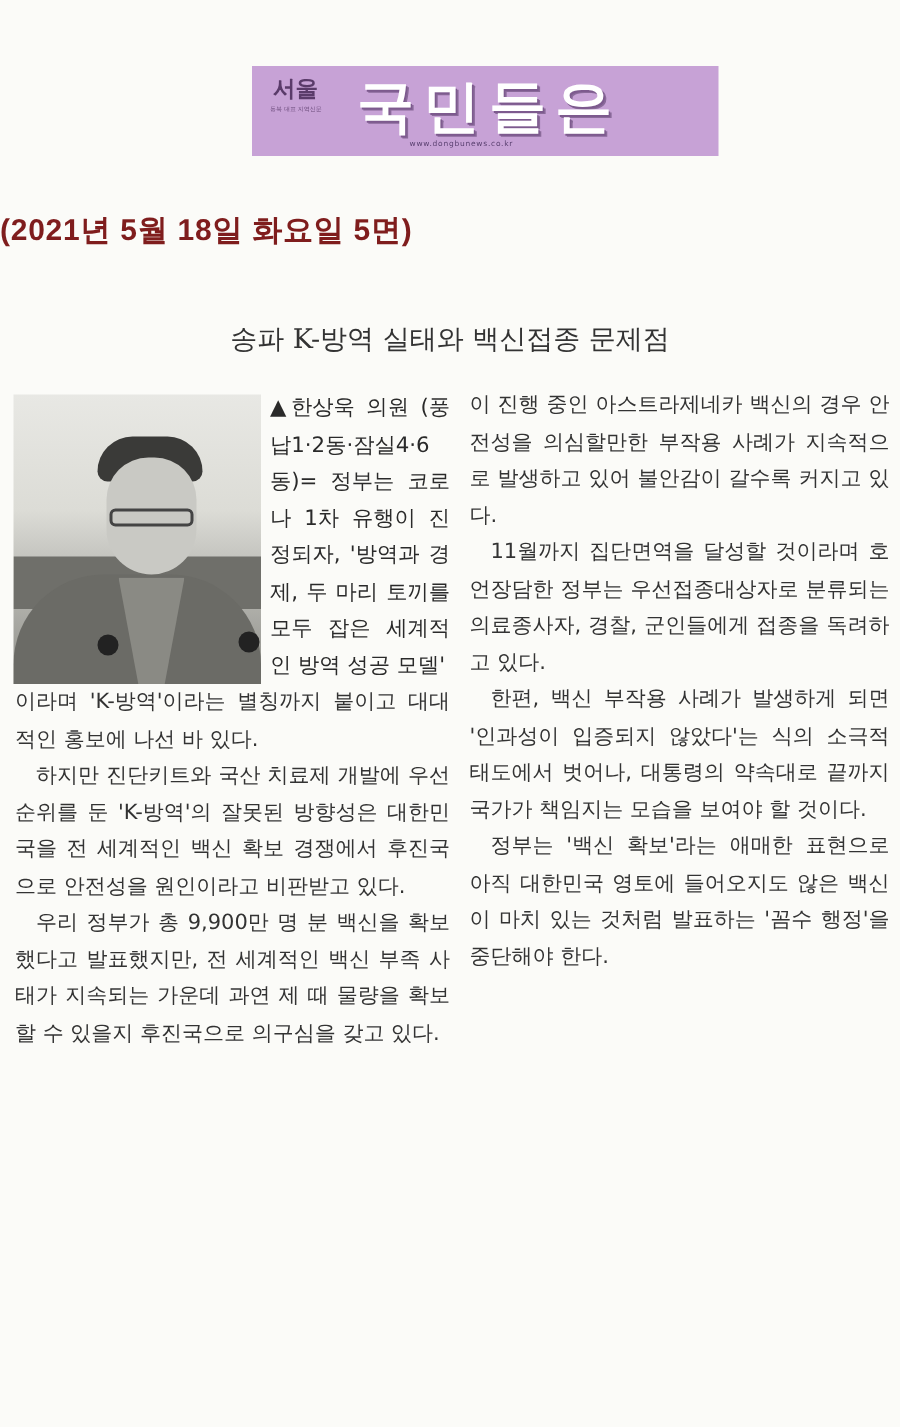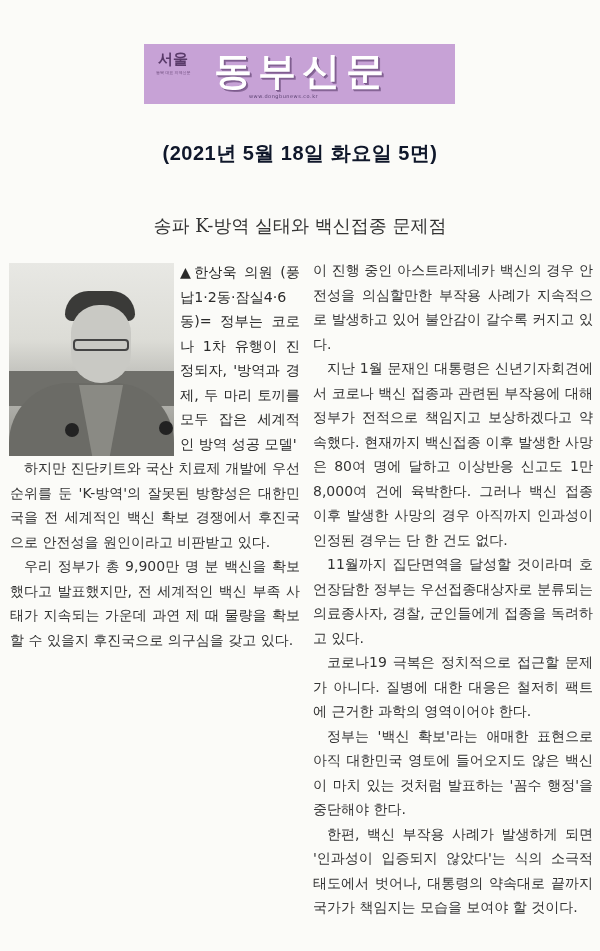--- a/index.html
+++ b/index.html
@@ -4,42 +4,42 @@
 <style>
   html, body { margin: 0; padding: 0; }
   body {
     width: 600px; height: 951px; overflow: hidden;
     background: #fbfbf8;
     font-family: "DejaVu Sans", "Liberation Sans", sans-serif;
     color: #2a2a2a;
     position: relative;
   }
   .masthead {
-    position: absolute; left: 144px; top: 44px; width: 311px; height: 60px;
+    position: absolute; left: 168px; top: 44px; width: 311px; height: 60px;
     background: #c7a2d6;
   }
   .mast-seoul {
     position: absolute; left: 14px; top: 6px; font-size: 15px; font-weight: bold;
     color: #5a3b6a;
   }
   .mast-seoul-sub {
     position: absolute; left: 12px; top: 26px; font-size: 4px; color: #6a4a7a; letter-spacing: 0;
   }
   .mast-title {
     position: absolute; left: 70px; top: 2px; font-size: 38px; font-weight: bold;
     color: #ffffff; letter-spacing: 6px;
     text-shadow: 1px 1px 0 #7d5a8e, 2px 2px 0 #8a6a9a;
     font-family: "DejaVu Serif", "Liberation Serif", serif;
   }
   .mast-url {
     position: absolute; left: 105px; top: 49px; font-size: 5px; color: #5a4070; letter-spacing: 0.5px;
   }
   .dateline {
-    position: absolute; left: 0; width: 600px; top: 140px; text-align: center;
-    font-size: 20px; font-weight: bold; color: #0f172a; letter-spacing: 0.5px;
+    position: absolute; left: 0; width: 600px; top: 140px; text-align: left;
+    font-size: 20px; font-weight: bold; color: #7f1d1d; letter-spacing: 0.5px;
     font-family: "Liberation Sans", "DejaVu Sans", sans-serif;
   }
   .headline {
     position: absolute; left: 0; width: 600px; top: 214px; text-align: center;
     font-size: 18px; color: #333;
     font-family: "DejaVu Serif", "Liberation Serif", serif;
   }
   .photo {
     position: absolute; left: 9px; top: 263px; width: 165px; height: 193px;
     background: linear-gradient(180deg, #e8e8e4 0%, #dcdcd6 40%, #bfbfba 60%, #8e8e88 100%);
@@ -66,21 +66,21 @@
   .side .byline { font-weight: normal; }
   .left-col { left: 10px; top: 456px; width: 290px; }
   .right-col { left: 313px; top: 258px; width: 280px; }
 </style>
 </head>
 <body>
 
 <div class="masthead">
   <span class="mast-seoul">서울</span>
   <span class="mast-seoul-sub">동북 대표 지역신문</span>
-  <span class="mast-title">동부신문</span>
+  <span class="mast-title">국민들은</span>
   <span class="mast-url">www.dongbunews.co.kr</span>
 </div>
 
 <div class="dateline">(2021년 5월 18일 화요일 5면)</div>
 
 <div class="headline">송파 K-방역 실태와 백신접종 문제점</div>
 
 <div class="photo">
   <div class="bg-dark"></div>
   <div class="body"></div>
@@ -92,24 +92,23 @@
   <div class="mic2"></div>
 </div>
 
 <div class="side">
   <span class="byline">▲한상욱 의원</span>
   <span class="byline">(풍납1·2동·잠실4·6동)=</span>
   <span>정부는 코로나 1차 유행이 진정되자, '방역과 경제, 두 마리 토끼를 모두 잡은 세계적인 방역 성공 모델'</span>
 </div>
 
 <div class="col left-col">
+  <p class="noindent">이라며 'K-방역'이라는 별칭까지 붙이고 대대적인 홍보에 나선 바 있다.</p>
   <p>하지만 진단키트와 국산 치료제 개발에 우선 순위를 둔 'K-방역'의 잘못된 방향성은 대한민국을 전 세계적인 백신 확보 경쟁에서 후진국으로 안전성을 원인이라고 비판받고 있다.</p>
   <p>우리 정부가 총 9,900만 명 분 백신을 확보했다고 발표했지만, 전 세계적인 백신 부족 사태가 지속되는 가운데 과연 제 때 물량을 확보할 수 있을지 후진국으로 의구심을 갖고 있다.</p>
 </div>
 
 <div class="col right-col">
   <p class="noindent">이 진행 중인 아스트라제네카 백신의 경우 안전성을 의심할만한 부작용 사례가 지속적으로 발생하고 있어 불안감이 갈수록 커지고 있다.</p>
-  <p>지난 1월 문재인 대통령은 신년기자회견에서 코로나 백신 접종과 관련된 부작용에 대해 정부가 전적으로 책임지고 보상하겠다고 약속했다. 현재까지 백신접종 이후 발생한 사망은 80여 명에 달하고 이상반응 신고도 1만 8,000여 건에 육박한다. 그러나 백신 접종 이후 발생한 사망의 경우 아직까지 인과성이 인정된 경우는 단 한 건도 없다.</p>
   <p>11월까지 집단면역을 달성할 것이라며 호언장담한 정부는 우선접종대상자로 분류되는 의료종사자, 경찰, 군인들에게 접종을 독려하고 있다.</p>
-  <p>코로나19 극복은 정치적으로 접근할 문제가 아니다. 질병에 대한 대응은 철저히 팩트에 근거한 과학의 영역이어야 한다.</p>
+  <p>한편, 백신 부작용 사례가 발생하게 되면 '인과성이 입증되지 않았다'는 식의 소극적 태도에서 벗어나, 대통령의 약속대로 끝까지 국가가 책임지는 모습을 보여야 할 것이다.</p>
   <p>정부는 '백신 확보'라는 애매한 표현으로 아직 대한민국 영토에 들어오지도 않은 백신이 마치 있는 것처럼 발표하는 '꼼수 행정'을 중단해야 한다.</p>
-  <p>한편, 백신 부작용 사례가 발생하게 되면 '인과성이 입증되지 않았다'는 식의 소극적 태도에서 벗어나, 대통령의 약속대로 끝까지 국가가 책임지는 모습을 보여야 할 것이다.</p>
 </div>
 
 </body></html>

